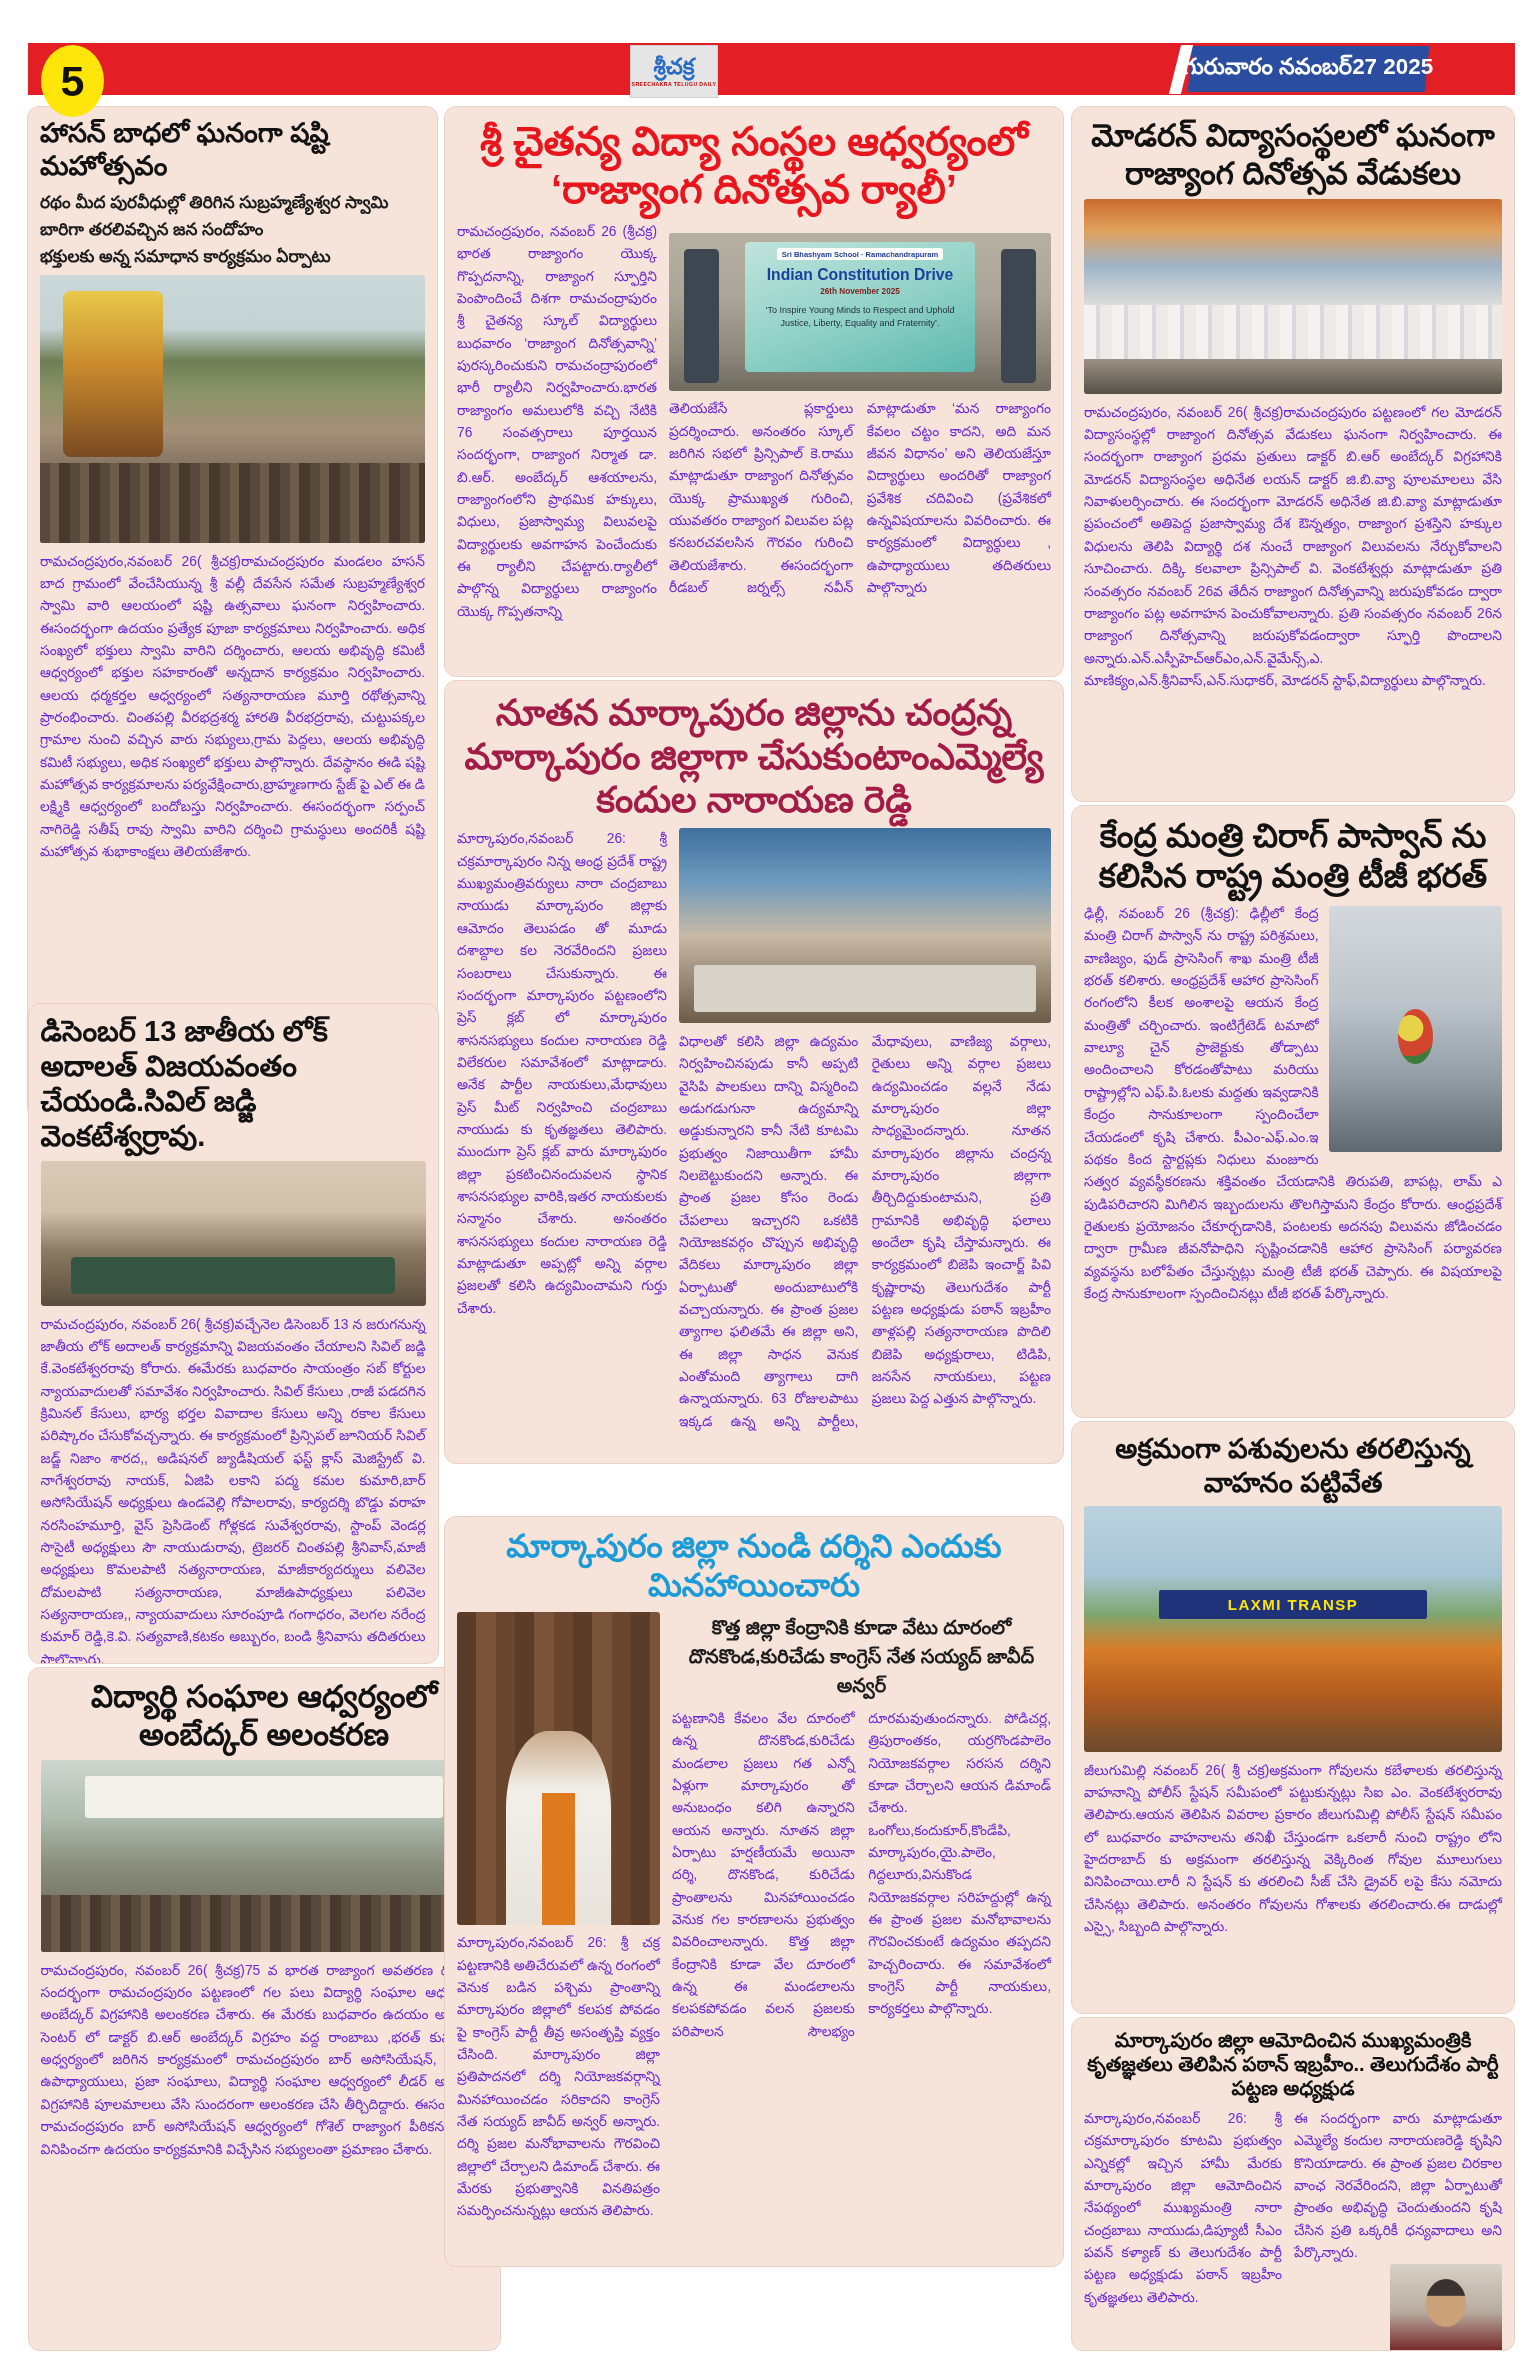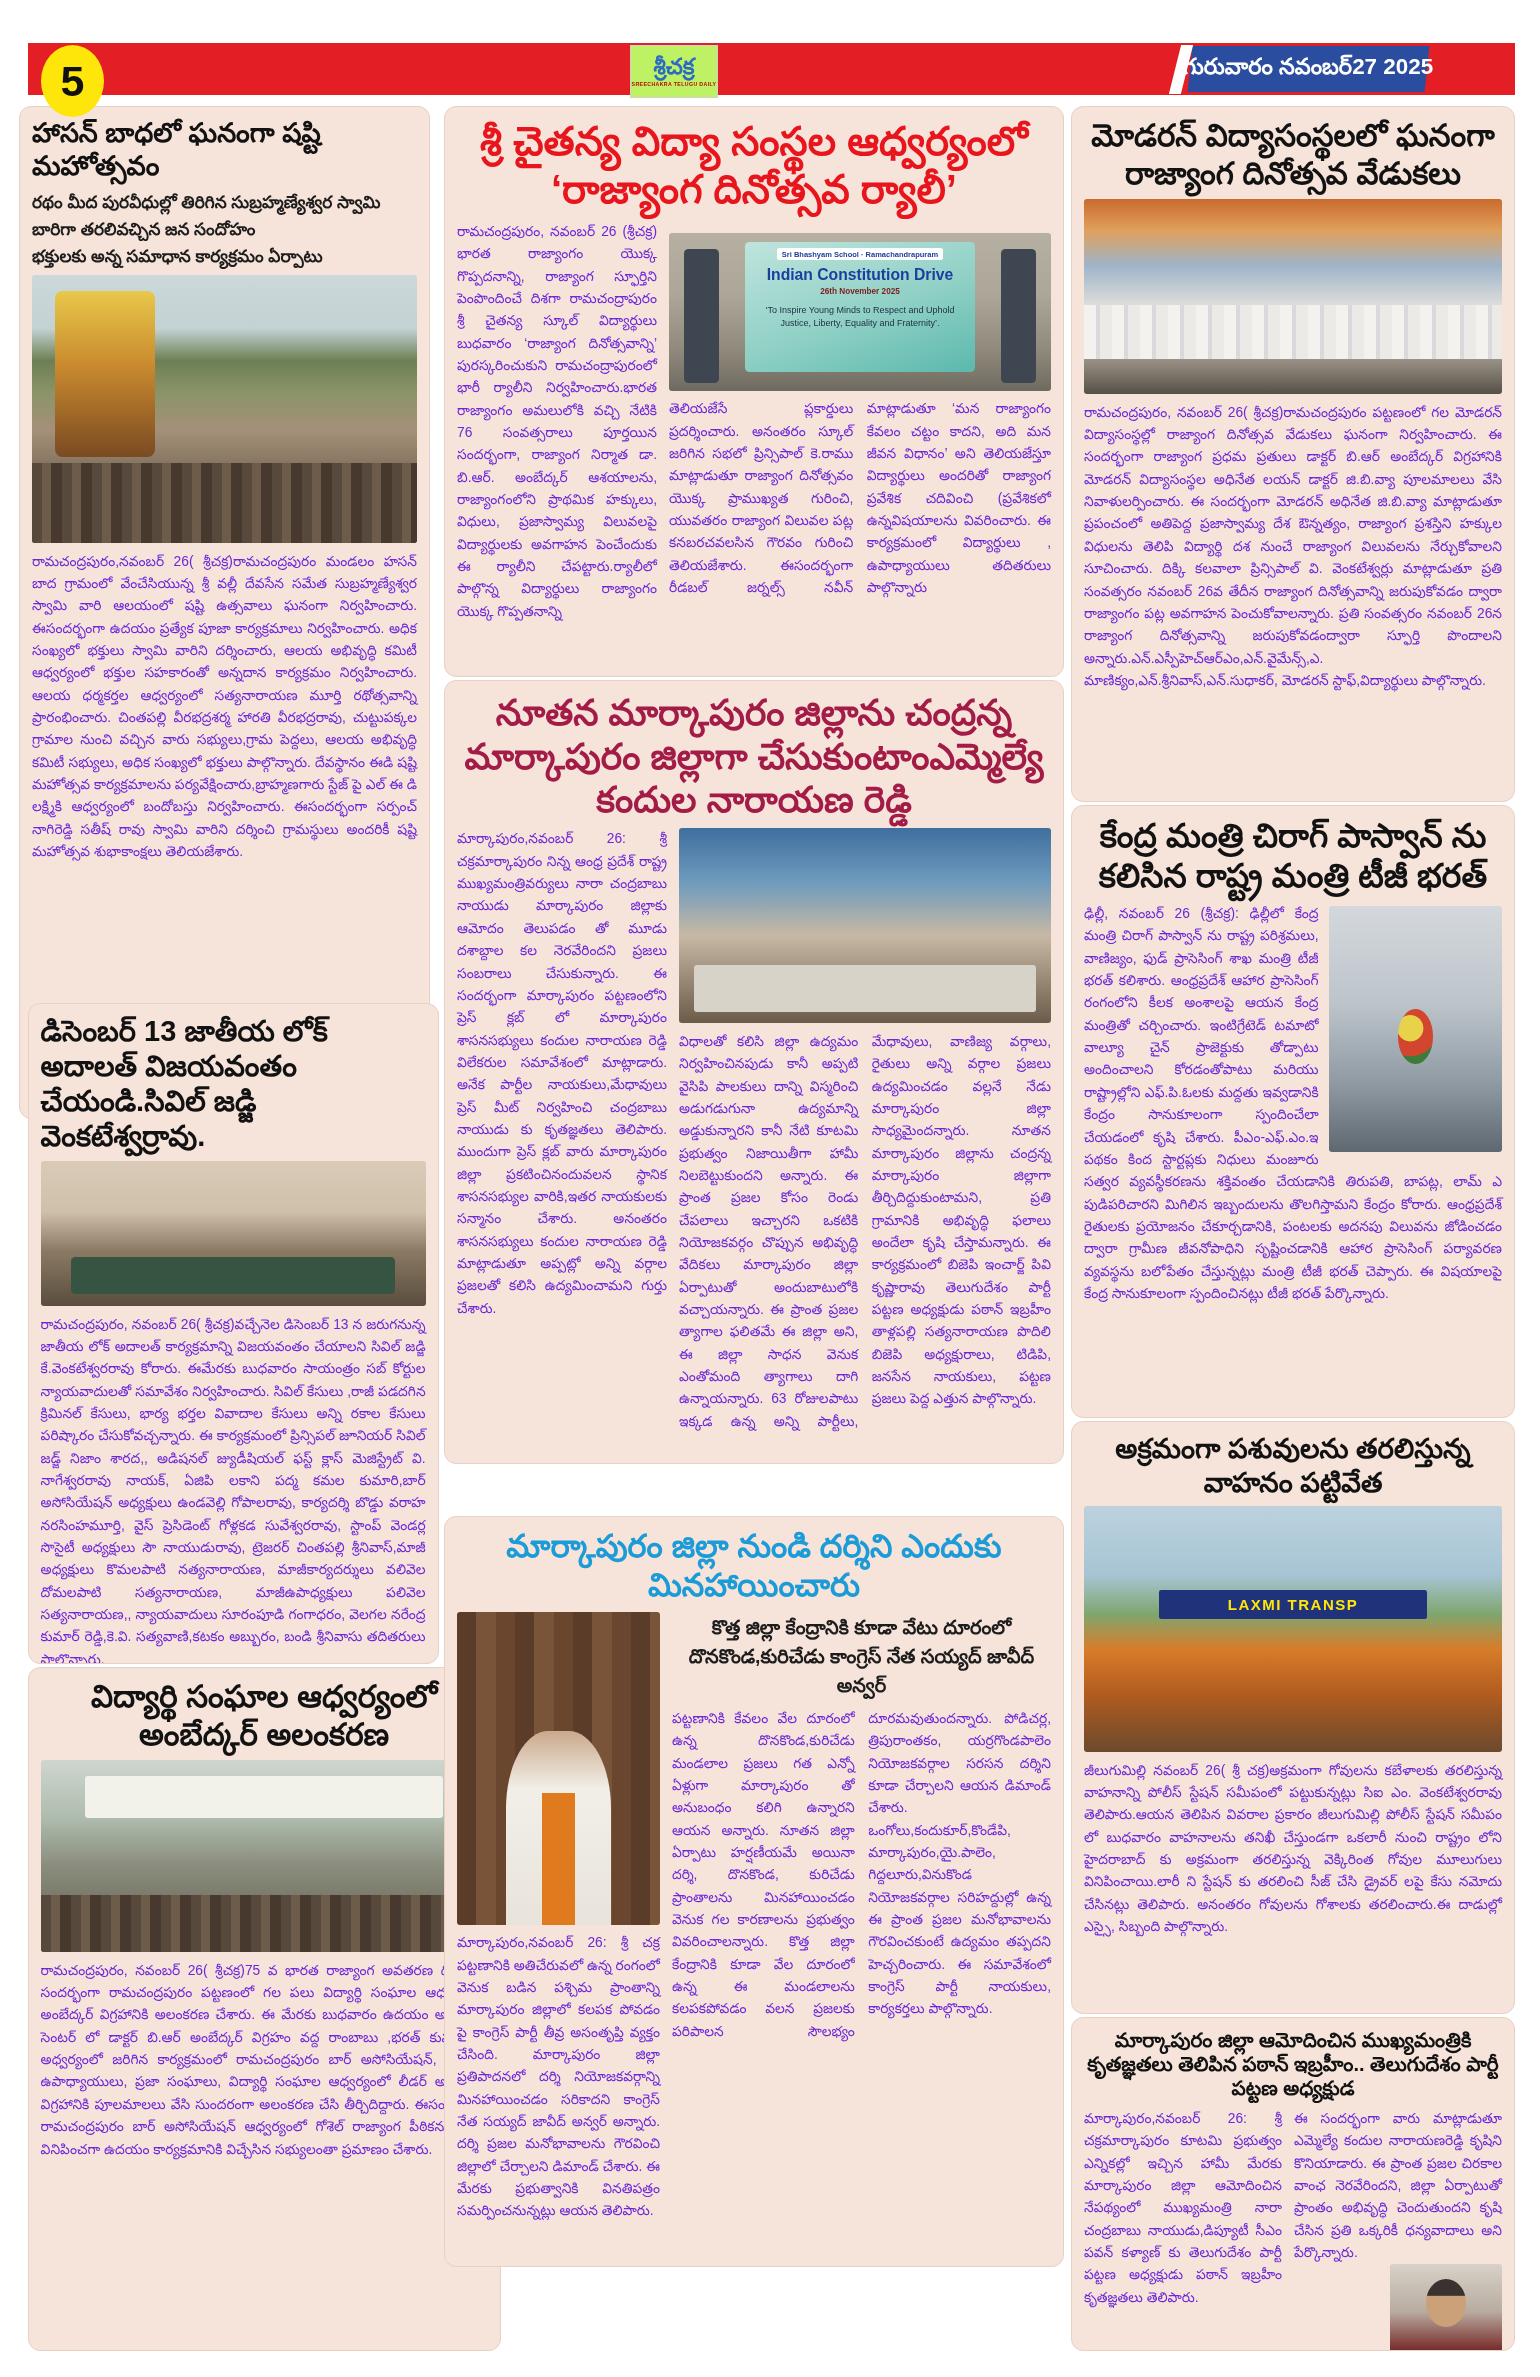--- a/index.html
+++ b/index.html
@@ -3,21 +3,21 @@
 <meta charset="utf-8">
 <style>
   html,body{margin:0;padding:0;background:#ffffff;}
   #canvas{position:relative;width:1541px;height:2377px;background:#ffffff;overflow:hidden;
           font-family:"Liberation Sans", sans-serif;color:#222;}
   
   .mast{position:absolute;left:27.6px;top:43px;width:1487px;height:52px;background:#e31e25;}
   .pagenum{position:absolute;left:41px;top:45px;width:63px;height:72px;background:#ffe60a;
            border-radius:50%;display:flex;align-items:center;justify-content:center;
            font-size:43px;font-weight:bold;color:#111;z-index:3;}
-  .logobox{position:absolute;left:630px;top:45px;width:86px;height:51px;background:#bef264;
+  .logobox{position:absolute;left:630px;top:45px;width:86px;height:51px;background:#e5e5e5;
            display:flex;flex-direction:column;align-items:center;justify-content:center;z-index:3;
            border:0.7px solid #d0d0d0;}
   .logotitle{font-size:22.4px;font-weight:bold;color:#2a6bc4;line-height:1;}
   .logotag{font-size:5.2px;color:#c00000;font-weight:bold;margin-top:2.2px;letter-spacing:0.4px;}
   .dateslash{position:absolute;left:1175px;top:45px;width:12px;height:49px;background:#ffffff;
              transform:skewX(-14deg);z-index:3;}
   .datebox{position:absolute;left:1190px;top:46px;width:237px;height:46px;background:#2a4da0;
            transform:skewX(-6deg);display:flex;align-items:center;justify-content:center;z-index:2;
            border-top:3px solid #20складка;}
   .datebox span{transform:skewX(6deg);color:#ffffff;font-size:22.4px;font-weight:bold;white-space:nowrap;}
@@ -87,21 +87,21 @@
   </div>
   <div class="logobox">
     <div class="logotitle">శ్రీచక్ర</div>
     <div class="logotag">SREECHAKRA TELUGU DAILY</div>
   </div>
   <div class="dateslash"></div>
   <div class="datebox">
     <span>గురువారం  నవంబర్27 2025</span>
   </div>
 
-  <section class="panel" style="left:19px;top:106px;width:411px;height:1013px;">
+  <section class="panel" style="left:27px;top:106px;width:411px;height:1013px;">
     <h1 class="hl hl-black hl-left" style="font-size:27px;">హాసన్ బాధలో ఘనంగా షష్టి మహోత్సవం</h1>
     <p class="subhead">రథం మీద పురవీధుల్లో తిరిగిన సుబ్రహ్మణ్యేశ్వర స్వామి</p>
     <p class="subhead">బారిగా తరలివచ్చిన జన సందోహం</p>
     <p class="subhead">భక్తులకు అన్న సమాధాన కార్యక్రమం ఏర్పాటు</p>
     <div class="ph ph-chariot" style="height:268px;margin-top:6px;">
       <div class="chariot-block"></div>
       <div class="crowd-band"></div>
     </div>
     <p class="bodytxt">రామచంద్రపురం,నవంబర్ 26( శ్రీచక్ర)రామచంద్రపురం మండలం హసన్ బాద గ్రామంలో వేంచేసియున్న శ్రీ వల్లీ దేవసేన సమేత సుబ్రహ్మణ్యేశ్వర స్వామి వారి ఆలయంలో షష్టి ఉత్సవాలు ఘనంగా నిర్వహించారు. ఈసందర్భంగా ఉదయం ప్రత్యేక పూజా కార్యక్రమాలు నిర్వహించారు. అధిక సంఖ్యలో భక్తులు స్వామి వారిని దర్శించారు, ఆలయ అభివృద్ధి కమిటీ ఆధ్వర్యంలో భక్తుల సహకారంతో అన్నదాన కార్యక్రమం నిర్వహించారు. ఆలయ ధర్మకర్తల ఆధ్వర్యంలో సత్యనారాయణ మూర్తి రథోత్సవాన్ని ప్రారంభించారు. చింతపల్లి వీరభద్రశర్మ హారతి వీరభద్రరావు, చుట్టుపక్కల గ్రామాల నుంచి వచ్చిన వారు సభ్యులు,గ్రామ పెద్దలు, ఆలయ అభివృద్ధి కమిటీ సభ్యులు, అధిక సంఖ్యలో భక్తులు పాల్గొన్నారు. దేవస్థానం ఈడి షష్టి మహోత్సవ కార్యక్రమాలను పర్యవేక్షించారు,బ్రాహ్మణగారు స్టేజ్ పై ఎల్ ఈ డి లక్ష్మికి ఆధ్వర్యంలో బందోబస్తు నిర్వహించారు. ఈసందర్భంగా సర్పంచ్ నాగిరెడ్డి సతీష్ రావు స్వామి వారిని దర్శించి గ్రామస్థులు అందరికీ షష్టి మహోత్సవ శుభాకాంక్షలు తెలియజేశారు.</p>
   </section>

